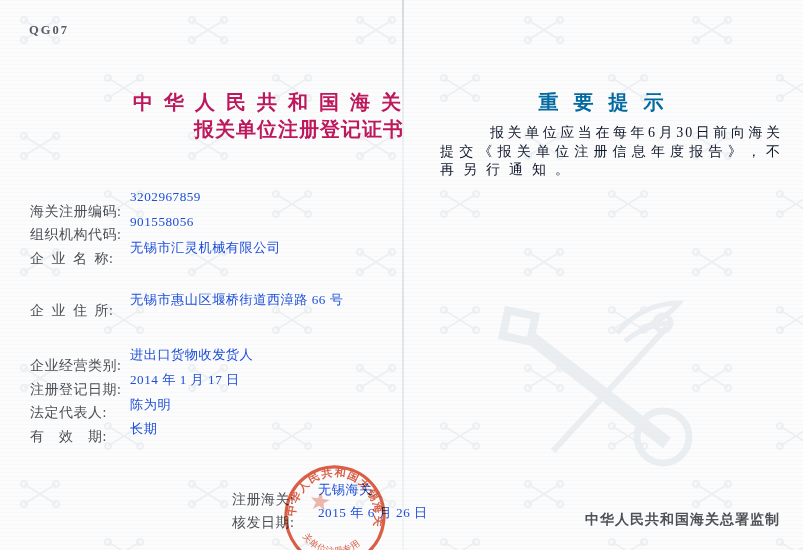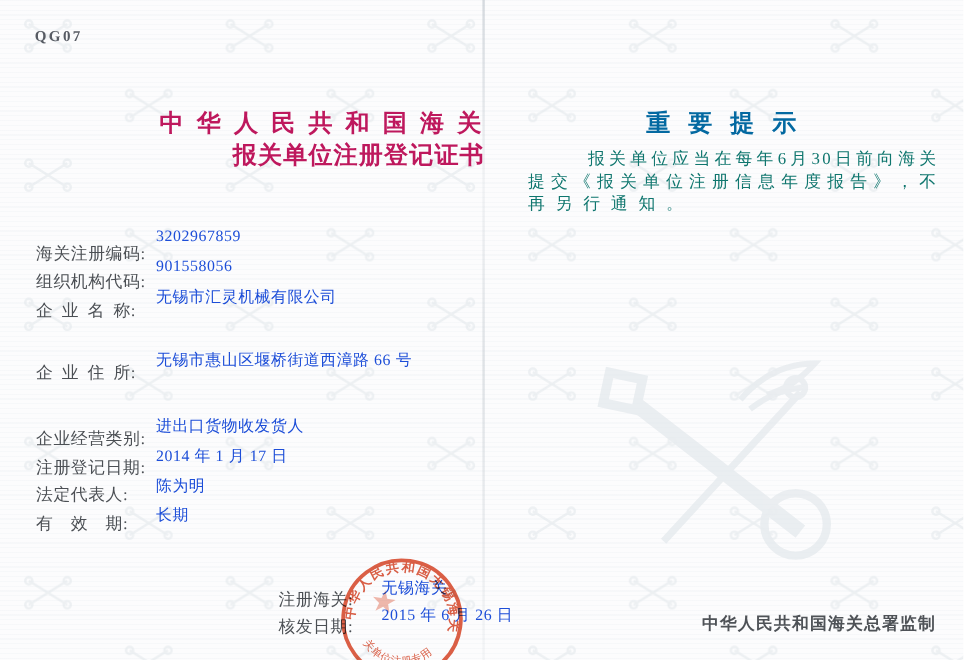--- a/index.html
+++ b/index.html
@@ -49,21 +49,21 @@
     left: 130px; font-size: 13.2px; color: #1d4ed8; letter-spacing: 0.5px;
   }
   .i-label { left: 232px; }
   .i-value { left: 294px; padding-left: 24px; }
 
   .r-title {
     left: 404px; width: 399px; text-align: center; top: 89px;
     font-size: 20px; font-weight: bold; letter-spacing: 5px; color: #0369a1;
   }
   .notice-line {
-    left: 440px; width: 342px; font-size: 14px; color: #0f766e;
+    left: 440px; width: 342px; font-size: 14px; color: #0f172a;
     letter-spacing: 2px; white-space: normal;
     text-align: justify; text-align-last: justify;
   }
   .nl1 { top: 124px; text-indent: 50px; }
   .nl2 { top: 143px; }
   .nl3 { top: 161px; text-align: left; text-align-last: left; letter-spacing: 9px; }
 
   .footer {
     left: 585px; top: 511px; font-size: 14px; font-weight: 600;
     letter-spacing: 1px; color: #4e5257;

